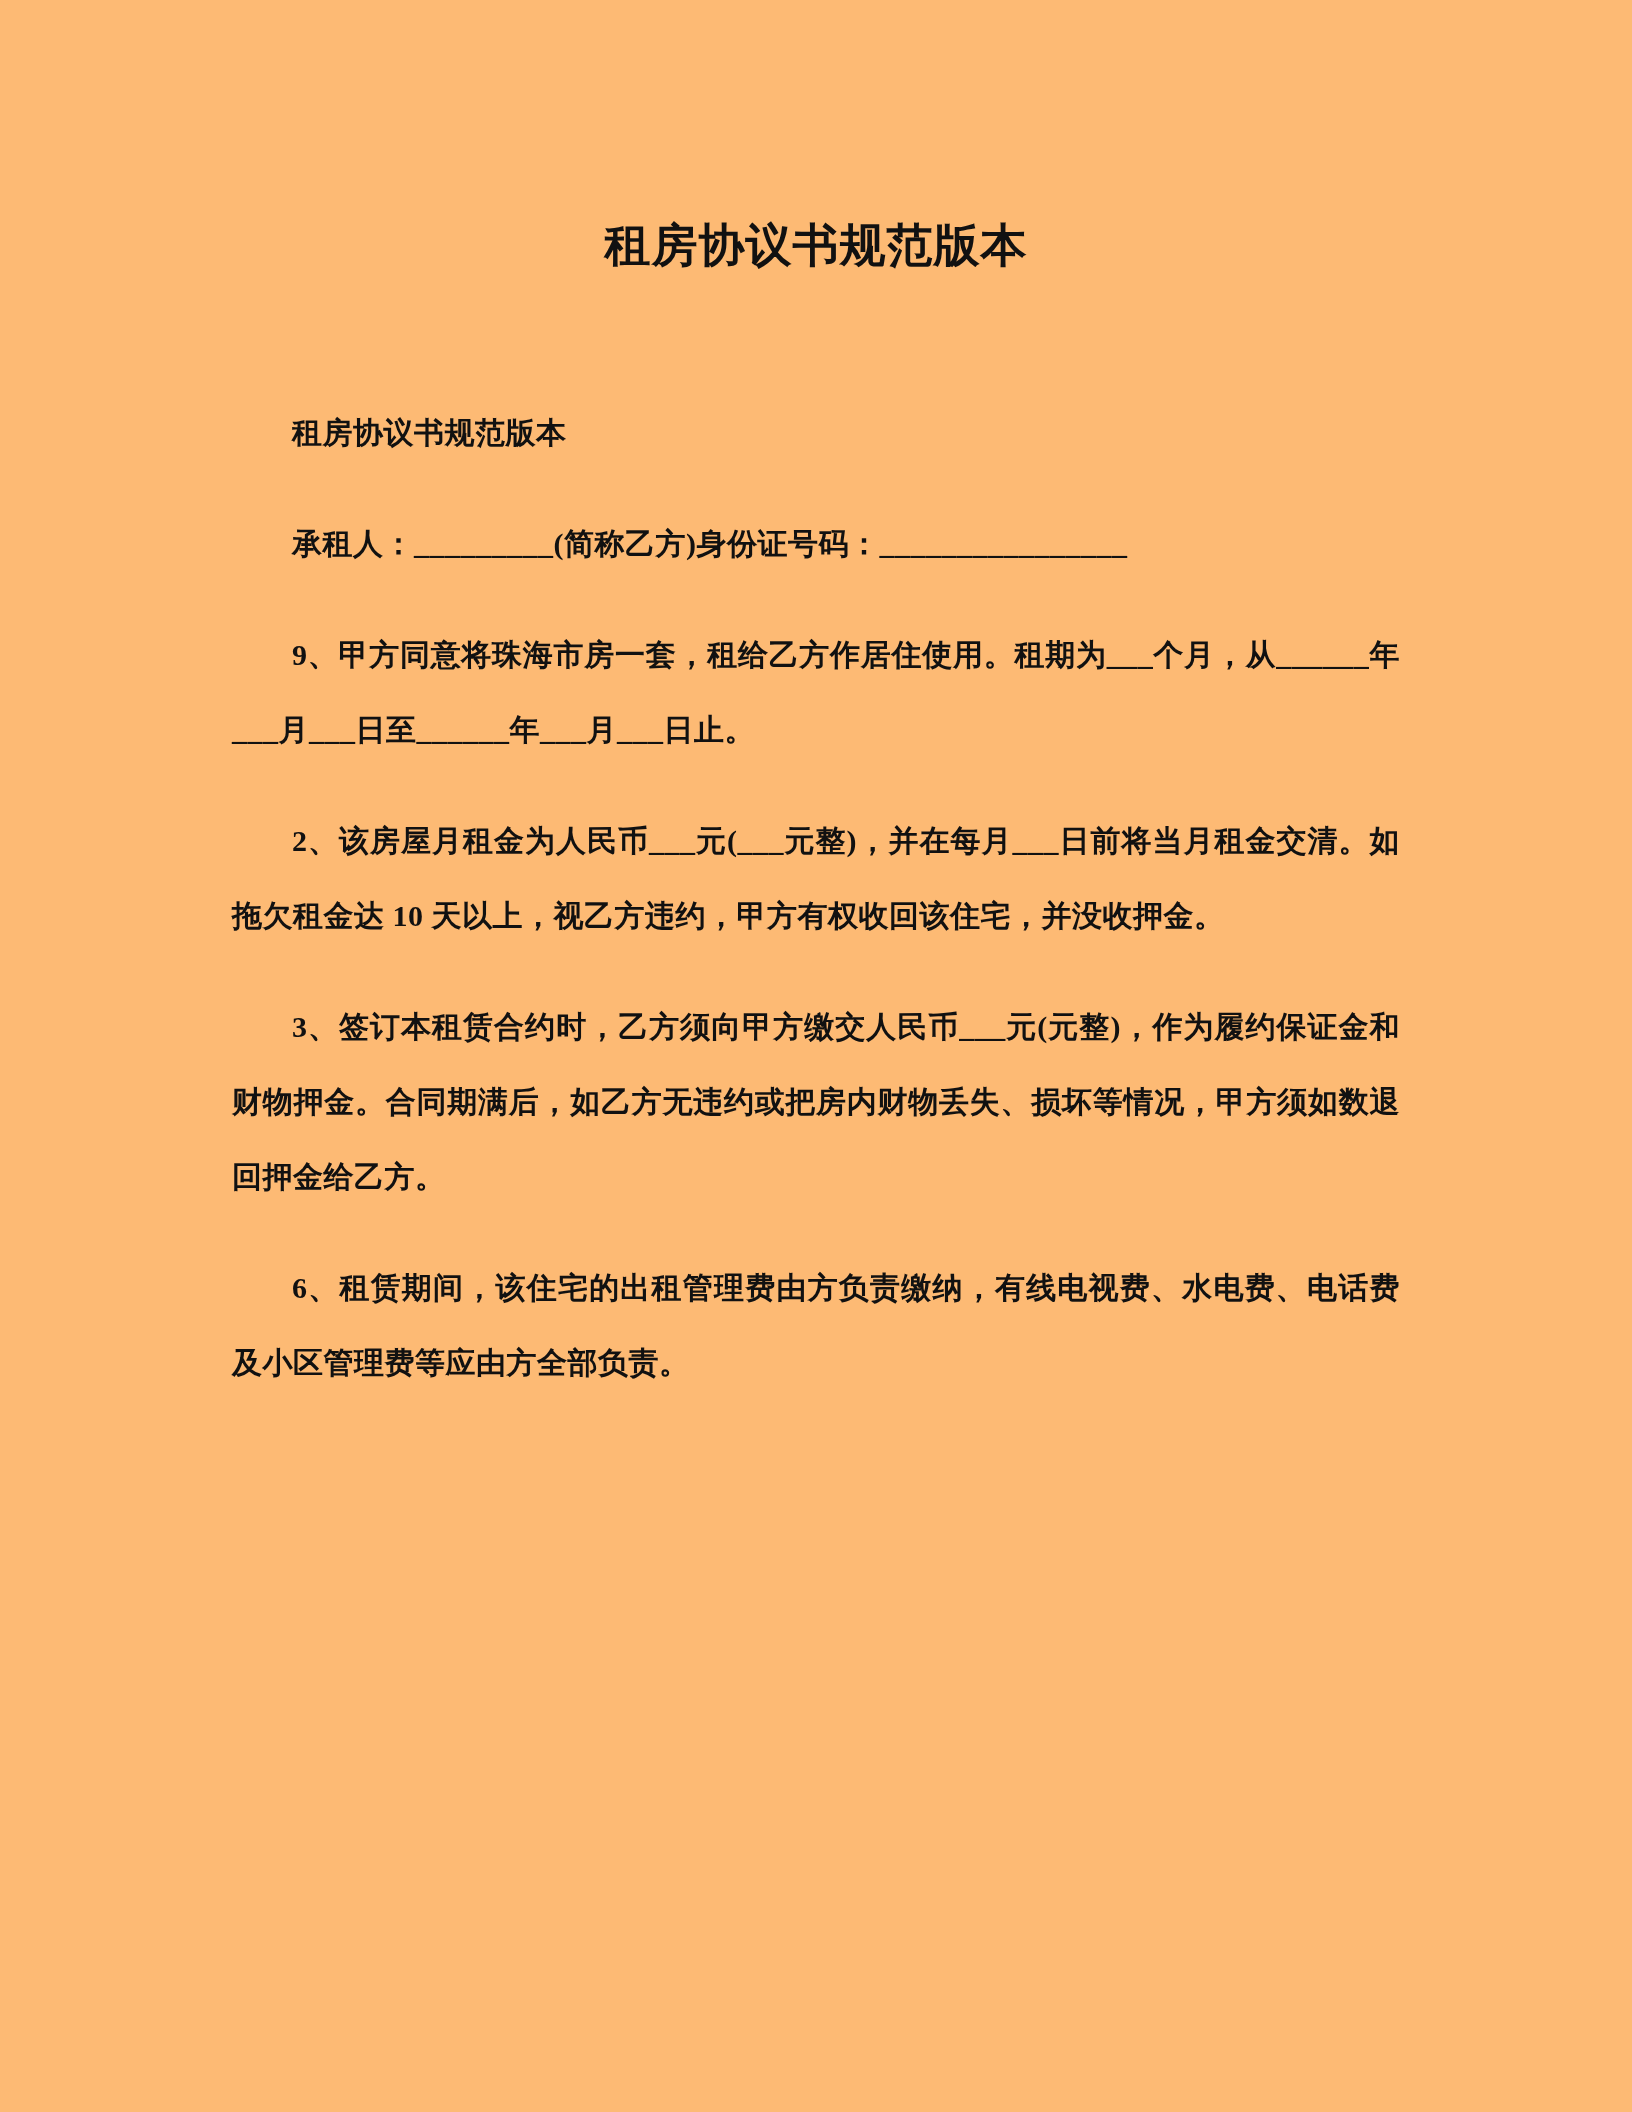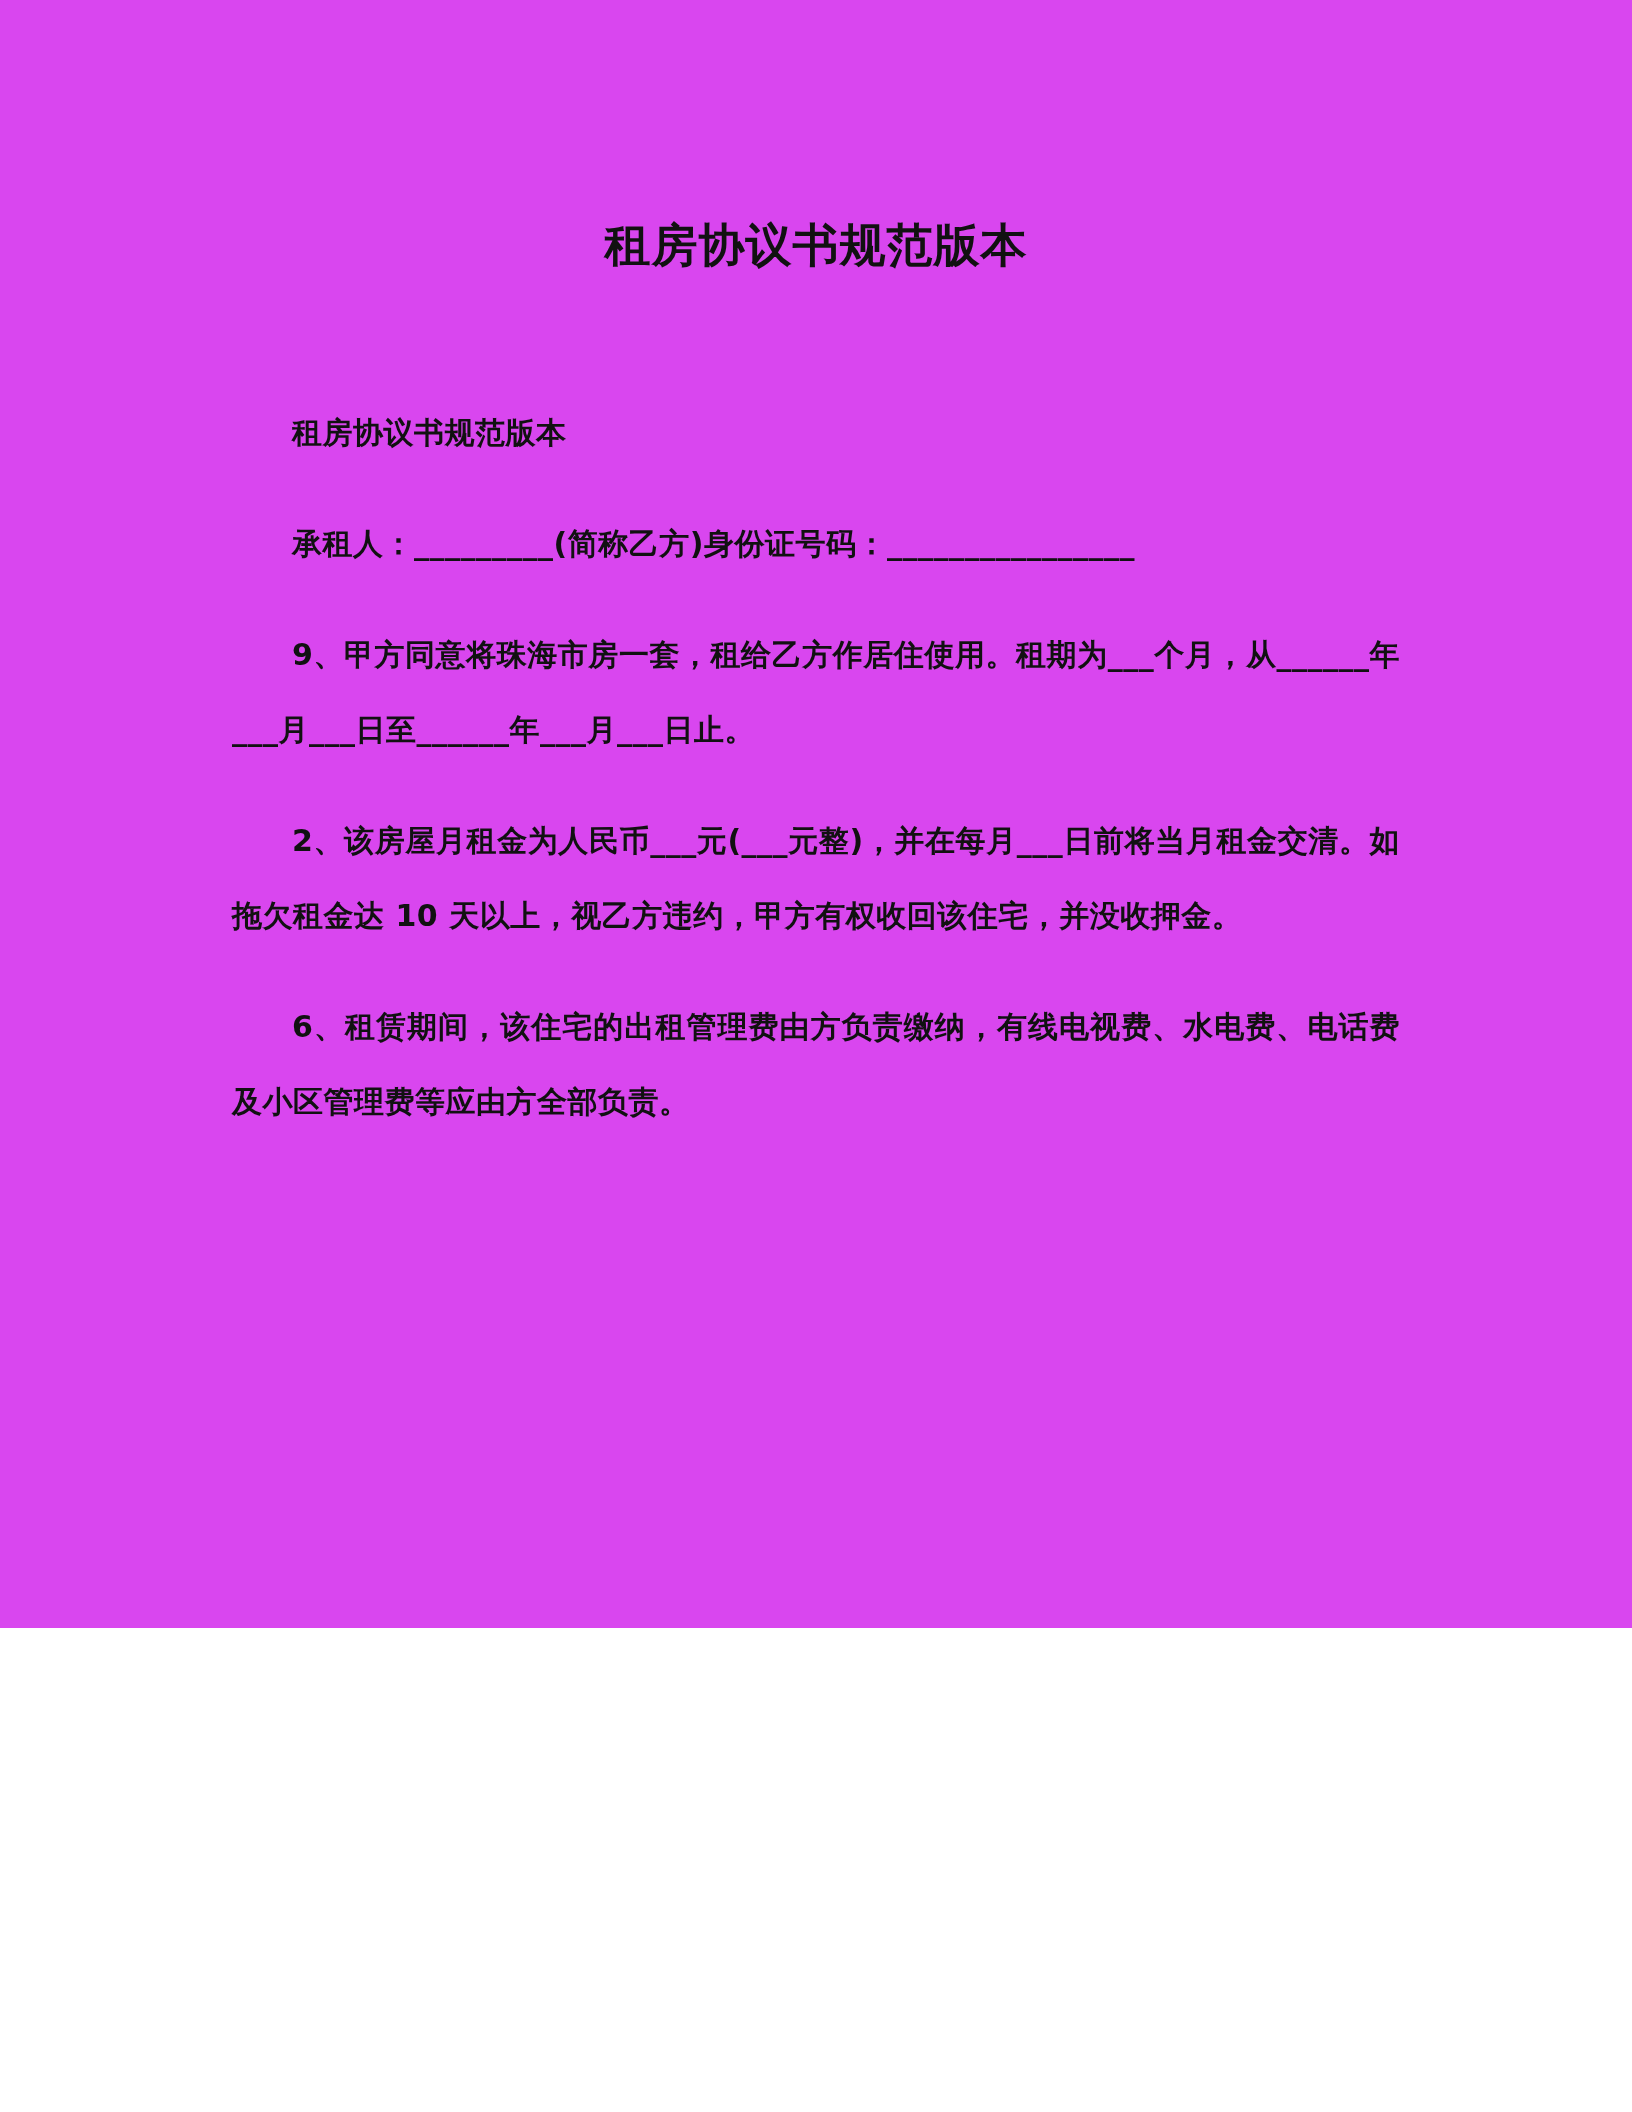--- a/index.html
+++ b/index.html
@@ -6,25 +6,26 @@
 
     html, body {
       width: 1632px;
       height: 2112px;
       background: #ffffff;
       font-family: "DejaVu Sans", sans-serif;
     }
 
     .page {
       width: 1632px;
-      height: 1628px;
-      background: #d946ef;
+      height: 2112px;
+      background: #fdba74;
       padding: 215px 232px 0 232px;
       color: #1a1a1a;
       overflow: hidden;
+      font-family: Liberation Serif, serif;
     }
 
     .doc-title {
       text-align: center;
       font-size: 46px;
       font-weight: 700;
       letter-spacing: 1px;
       color: #111111;
       margin-bottom: 118px;
     }
@@ -53,18 +54,19 @@
     <p>租房协议书规范版本</p>
 
 
     <p>承租人：_________(简称乙方)身份证号码：________________</p>
 
 
     <p>9、甲方同意将珠海市房一套，租给乙方作居住使用。租期为___个月，从______年___月___日至______年___月___日止。</p>
 
     <p>2、该房屋月租金为人民币___元(___元整)，并在每月___日前将当月租金交清。如拖欠租金达 10 天以上，视乙方违约，甲方有权收回该住宅，并没收押金。</p>
 
+    <p>3、签订本租赁合约时，乙方须向甲方缴交人民币___元(元整)，作为履约保证金和财物押金。合同期满后，如乙方无违约或把房内财物丢失、损坏等情况，甲方须如数退回押金给乙方。</p>
 
     <p>6、租赁期间，该住宅的出租管理费由方负责缴纳，有线电视费、水电费、电话费及小区管理费等应由方全部负责。</p>
 
   </div>
 
 </div>
 
 </body></html>

